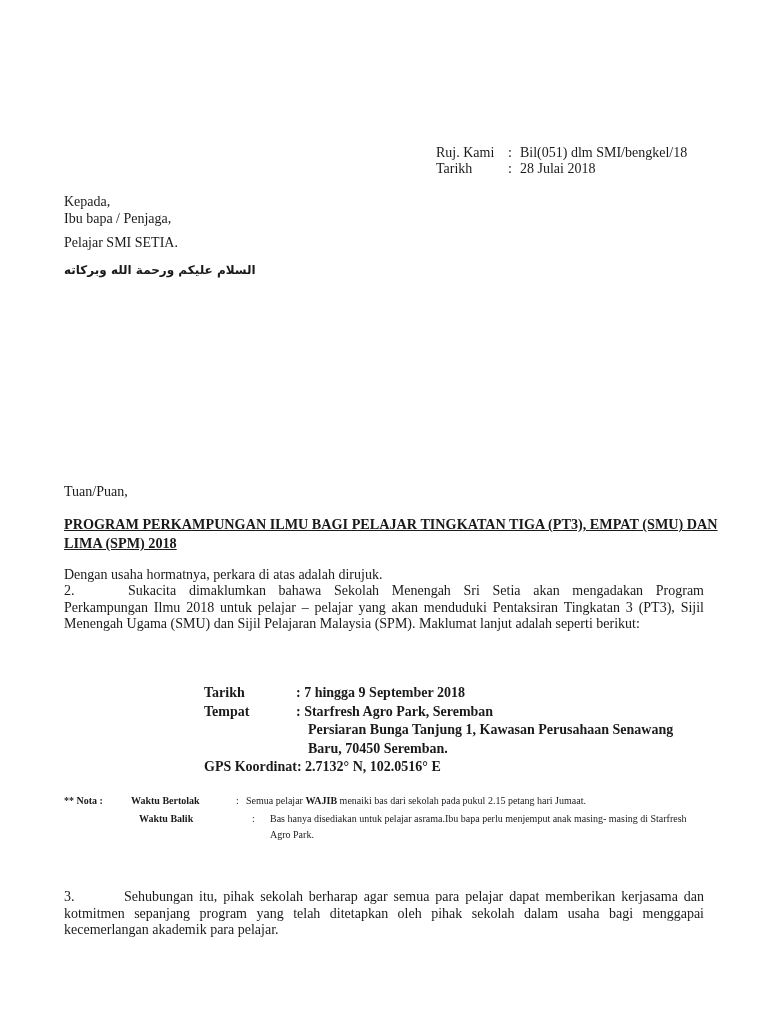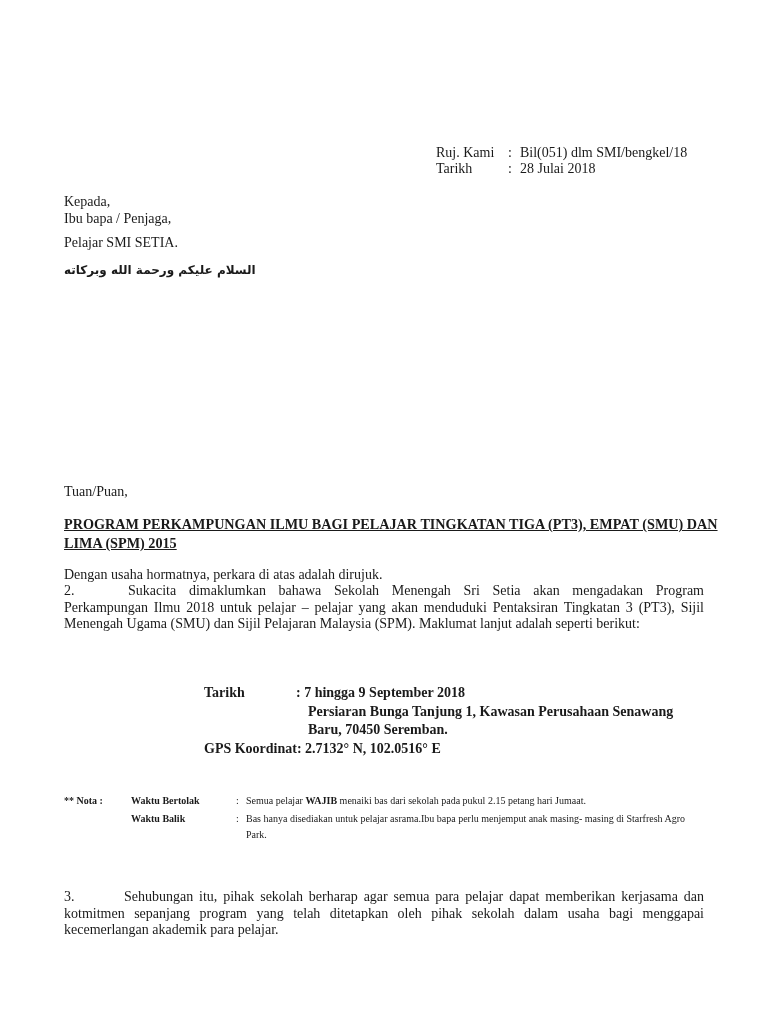--- a/index.html
+++ b/index.html
@@ -41,32 +41,36 @@
   </div>
 
   <div class="abs" style="left:64px; top:193px;">Kepada,</div>
   <div class="abs" style="left:64px; top:210px;">Ibu bapa / Penjaga,</div>
   <div class="abs" style="left:64px; top:234px;">Pelajar SMI SETIA.</div>
 
   <div class="arabic">السلام عليكم ورحمة الله وبركاته</div>
 
   <div class="abs" style="left:64px; top:483px;">Tuan/Puan,</div>
 
-  <div class="title">PROGRAM PERKAMPUNGAN ILMU BAGI PELAJAR TINGKATAN TIGA (PT3), EMPAT (SMU) DAN LIMA (SPM) 2015</div>
+  <div class="title">PROGRAM PERKAMPUNGAN ILMU BAGI PELAJAR TINGKATAN TIGA (PT3), EMPAT (SMU) DAN LIMA (SPM) 2018</div>
 
   <div class="abs" style="left:64px; top:566px;">Dengan usaha hormatnya, perkara di atas adalah dirujuk.</div>
 
   <div class="para" style="top:583px;">
     <span class="num">2.</span><span>Sukacita dimaklumkan bahawa Sekolah Menengah Sri Setia akan mengadakan Program Perkampungan Ilmu 2018 untuk pelajar – pelajar yang akan menduduki Pentaksiran Tingkatan 3 (PT3), Sijil Menengah Ugama (SMU) dan Sijil Pelajaran Malaysia (SPM). Maklumat lanjut adalah seperti berikut:</span>
   </div>
 
   <div class="detail" style="top:684px;">
     <div class="row">
       <span class="lbl">Tarikh</span>
       <span class="val">: 7 hingga 9 September 2018</span>
+    </div>
+    <div class="row">
+      <span class="lbl">Tempat</span>
+      <span class="val">:  Starfresh Agro Park, Seremban</span>
     </div>
     <div class="row">
       <span class="lbl" style="width:104px;"></span>
       <span>Persiaran Bunga Tanjung 1, Kawasan Perusahaan Senawang</span>
     </div>
     <div class="row">
       <span class="lbl" style="width:104px;"></span>
       <span>Baru, 70450 Seremban.</span>
     </div>
     <div class="row">
@@ -74,21 +78,21 @@
     </div>
   </div>
 
   <div class="nota" style="top:793px;">
     <div class="row">
       <span class="c1">** Nota :</span>
       <span class="c2">Waktu Bertolak</span>
       <span class="c3">:</span>
       <span class="c4"><span>Semua pelajar </span><b>WAJIB</b><span> menaiki bas dari sekolah pada pukul 2.15 petang hari Jumaat.</span></span>
     </div>
-    <div class="row" style="margin-top:1px;">
+    <div class="row" style="margin-top:1px;gap:8px;">
       <span class="c1"></span>
       <span class="c2">Waktu Balik</span>
       <span class="c3">:</span>
       <span class="c4">Bas hanya disediakan untuk pelajar asrama.Ibu bapa perlu menjemput anak masing- masing di Starfresh Agro Park.</span>
     </div>
   </div>
 
   <div class="para" style="top:889px;">
     <span class="num" style="width:60px;">3.</span><span>Sehubungan itu, pihak sekolah berharap agar semua para pelajar dapat memberikan kerjasama dan kotmitmen sepanjang program yang telah ditetapkan oleh pihak sekolah dalam usaha bagi menggapai kecemerlangan akademik para pelajar.</span>
   </div>

